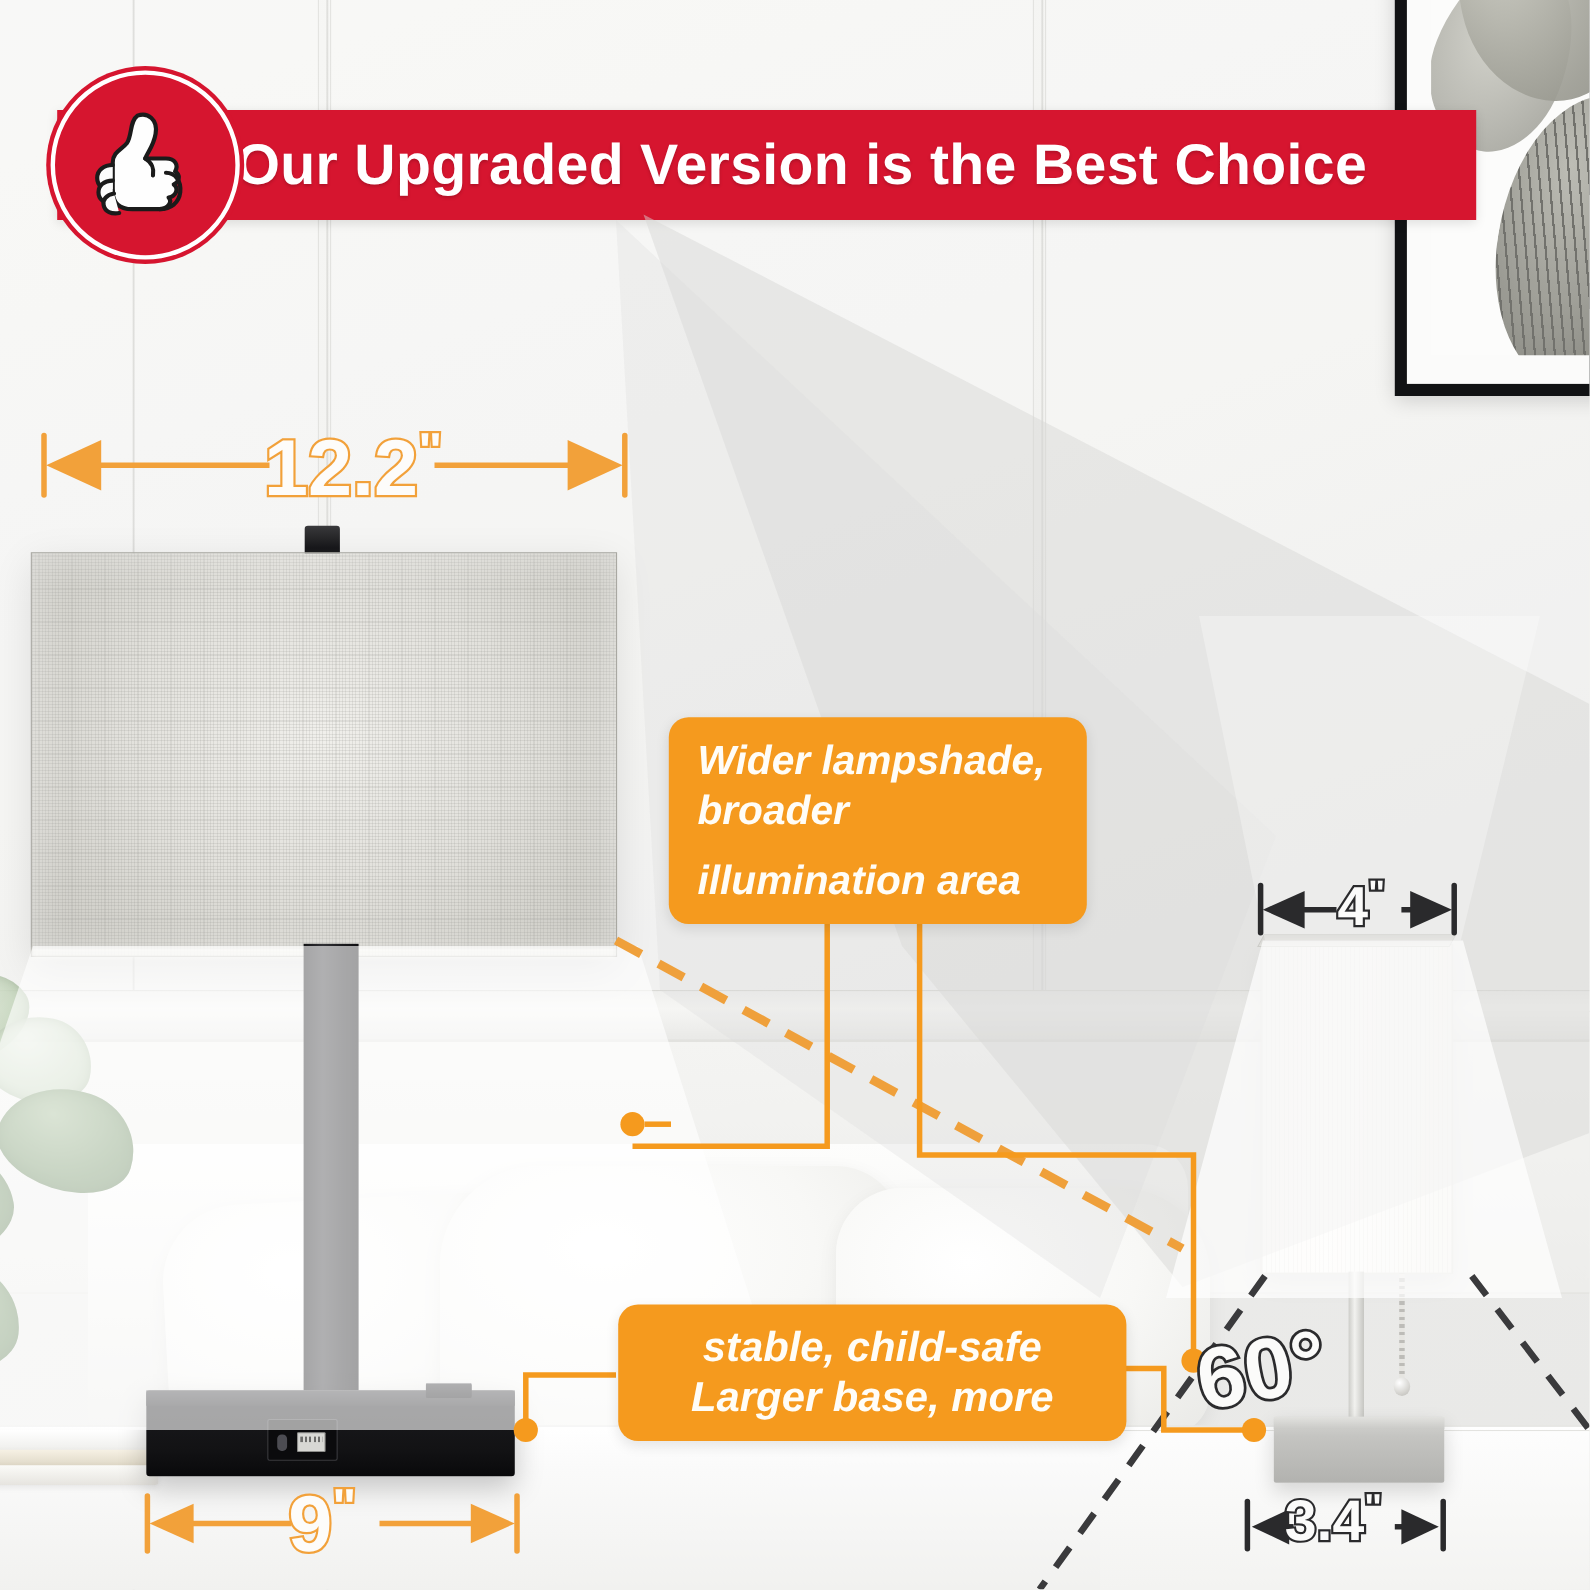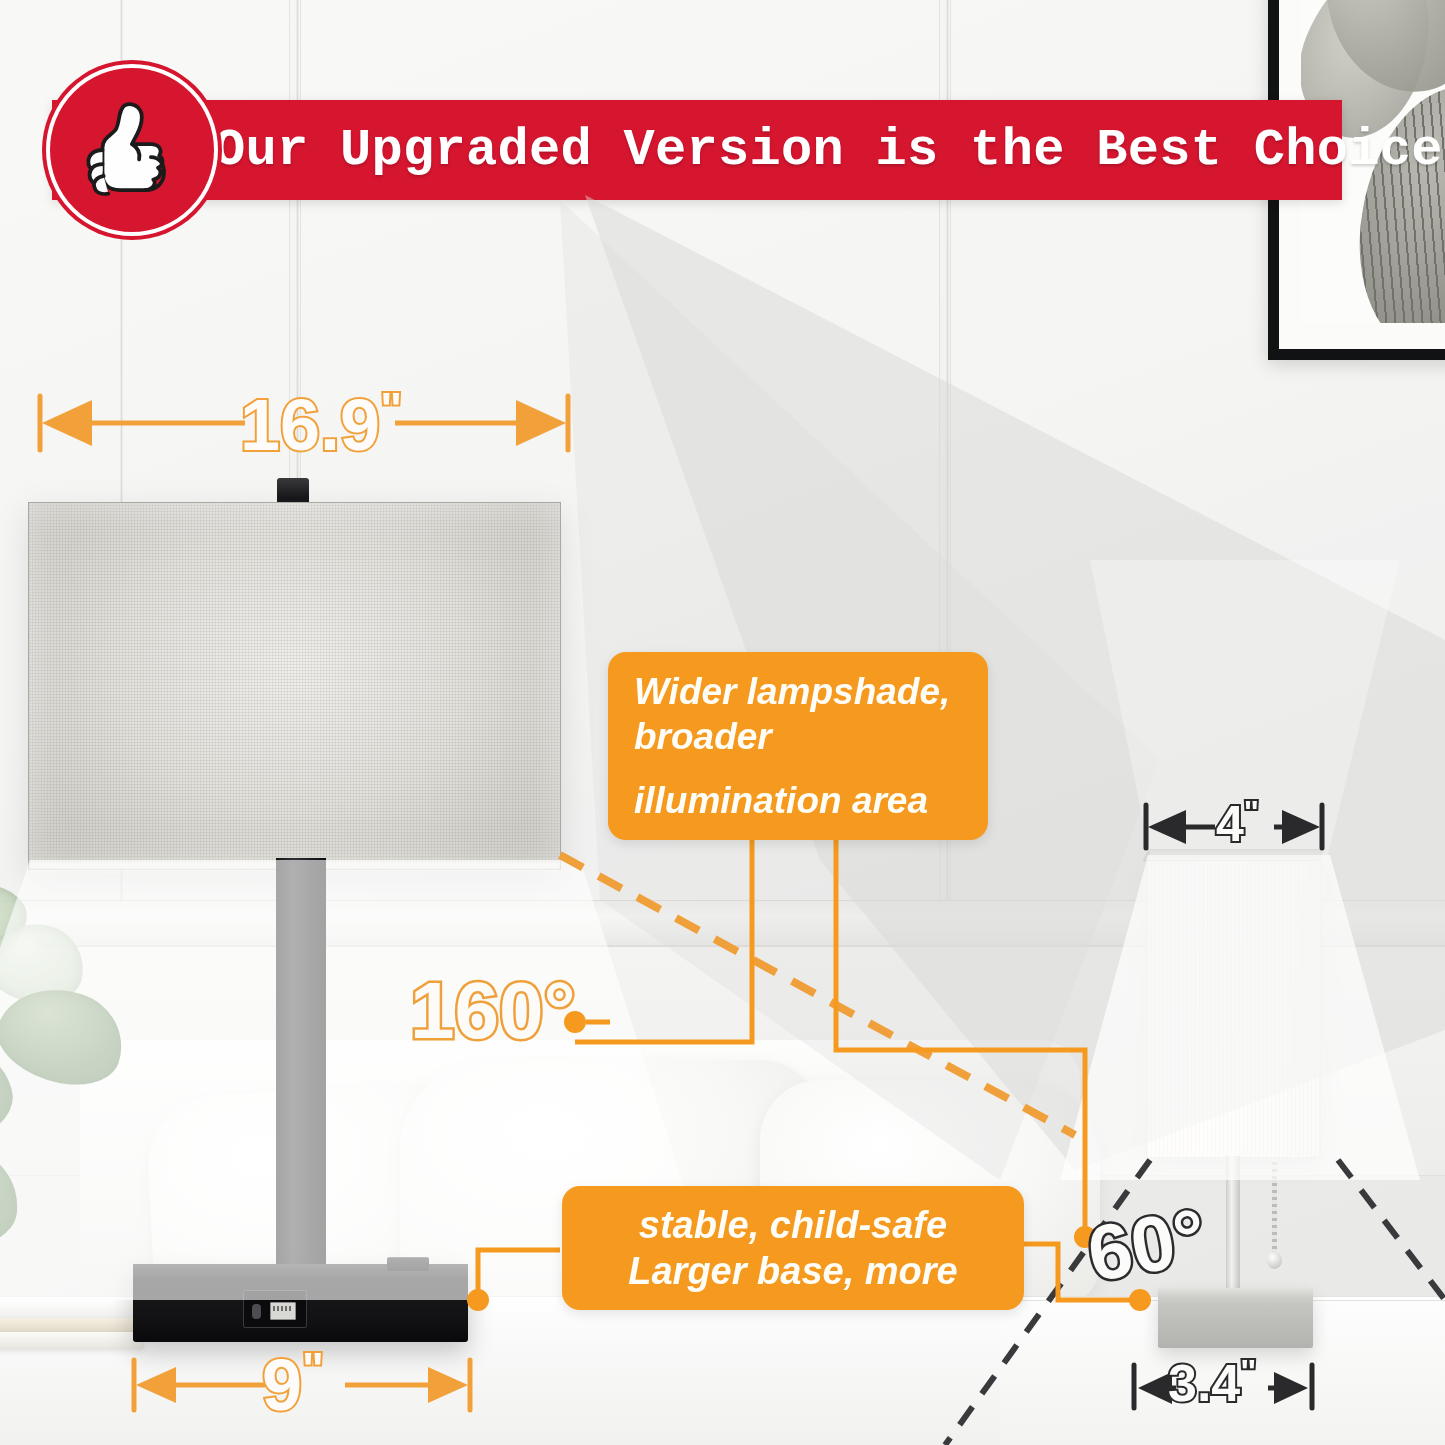--- a/index.html
+++ b/index.html
@@ -201,21 +201,20 @@
     box-shadow: 0 3px 10px rgba(0,0,0,0.13);
   }
   .banner-text {
     color: #fff;
     font-size: 52px;
     font-weight: bold;
     letter-spacing: 0.3px;
     white-space: nowrap;
     text-shadow: 0 2px 3px rgba(0,0,0,0.18);
     margin-left: 162px;
-    font-family: Liberation Mono, monospace;
   }
   .thumb-badge {
     position: absolute;
     width: 172px; height: 172px;
     border-radius: 50%;
     background: #D6152F;
     border: 4px solid #fff;
     box-shadow: 0 0 0 4px #D6152F;
     display: flex; align-items: center; justify-content: center;
     z-index: 6;
@@ -427,36 +426,35 @@
       <circle cx="478" cy="1300" r="11" fill="#F59A1E" stroke="none"></circle>
     </g>
 
     <g stroke="#F59A1E" stroke-width="5" fill="none">
       <path d="M 1023 1244 L 1058 1244 L 1058 1300 L 1140 1300"></path>
       <circle cx="1140" cy="1300" r="11" fill="#F59A1E" stroke="none"></circle>
     </g>
   </svg>
 
   <div class="dim-label orange" style="left:240px; top:382px; font-size:72px;">
-    <span>16.9</span><span style="font-size:46px; vertical-align:super;">"</span>
+    <span>12.2</span><span style="font-size:46px; vertical-align:super;">"</span>
   </div>
 
   <div class="dim-label orange" style="left:262px; top:1342px; font-size:72px;">
     <span>9</span><span style="font-size:46px; vertical-align:super;">"</span>
   </div>
 
   <div class="dim-label dark" style="left:1216px; top:794px; font-size:50px;">
     <span>4</span><span style="font-size:32px; vertical-align:super;">"</span>
   </div>
 
   <div class="dim-label dark" style="left:1168px; top:1352px; font-size:52px;">
     <span>3.4</span><span style="font-size:34px; vertical-align:super;">"</span>
   </div>
 
-  <div class="angle-label orange" style="left:410px; top:965px; font-size:80px;">160°</div>
 
   <div class="angle-label dark" style="left:1088px; top:1200px; font-size:78px; transform:rotate(-10deg);">60°</div>
 
   <div class="callout" style="left:608px; top:652px; width:380px; height:188px; padding:0 26px; font-size:37px;">
     <span>
       <span style="display:block;">Wider lampshade,</span>
       <span style="display:block;">broader</span>
       <span style="display:block;margin-top:19px;">illumination area</span>
     </span>
   </div>

